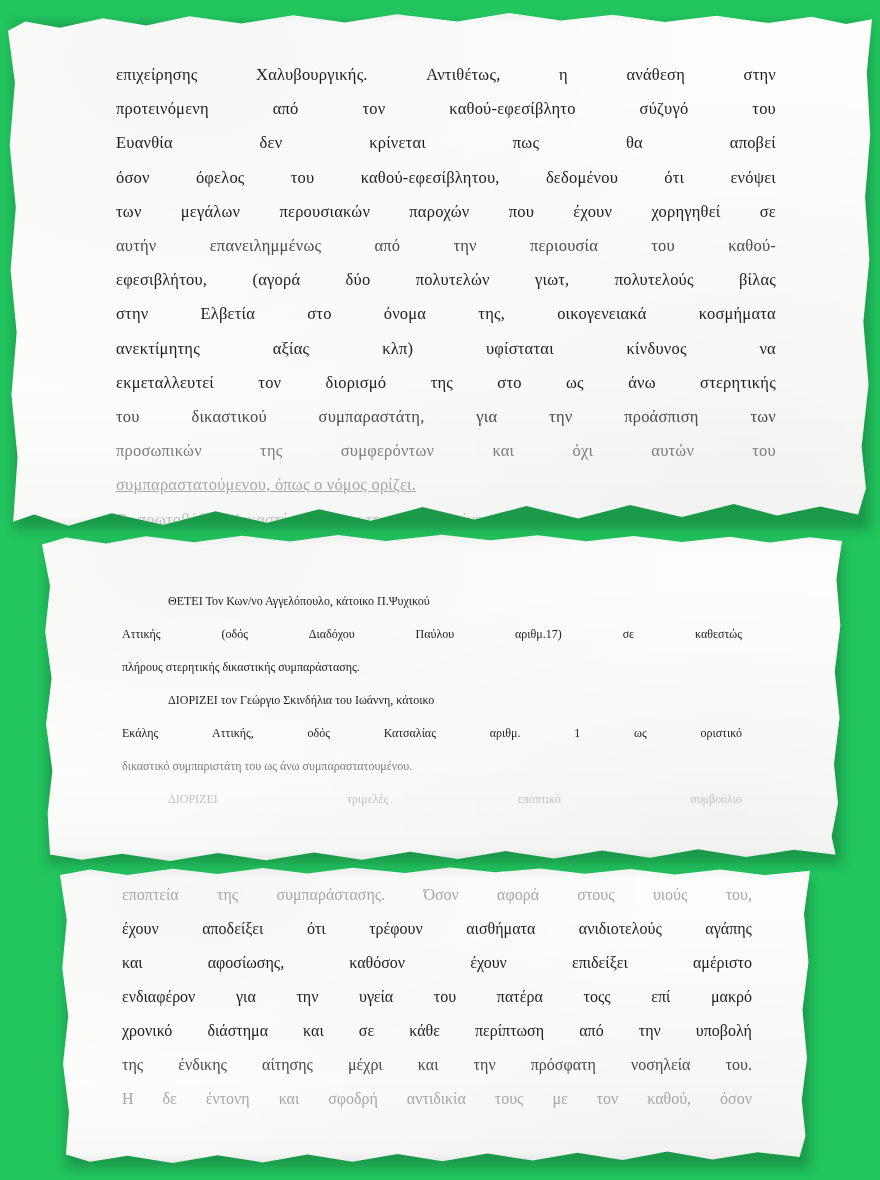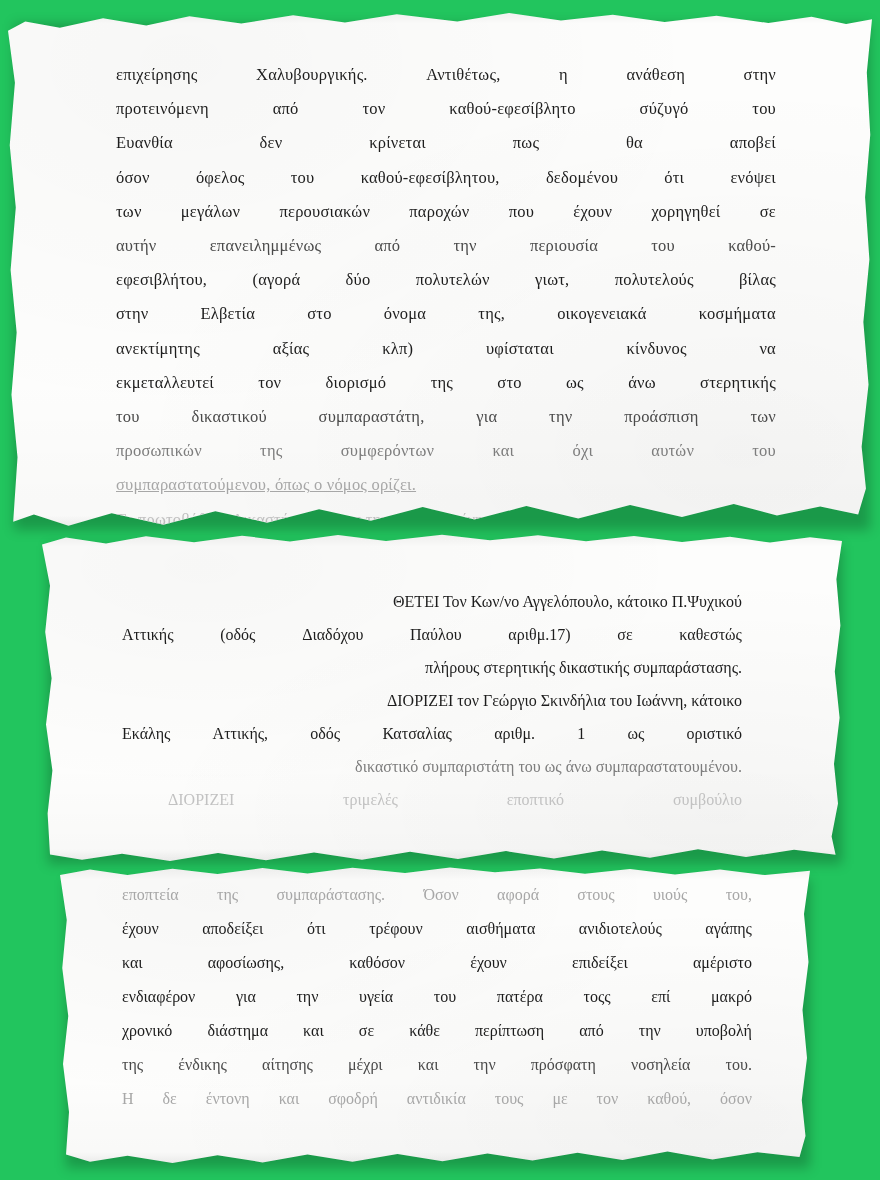--- a/index.html
+++ b/index.html
@@ -132,25 +132,24 @@
   #frag1 .line > span { display: inline-block; }
   #frag1 .line.last { display: block; text-decoration: underline; }
 
   
   #frag2 .text-block {
     left: 80px;
     top: 52px;
     width: 620px;
   }
   #frag2 .line {
-    font-size: 16px;
+    font-size: 12px;
     line-height: 33px;
     display: flex;
     justify-content: space-between;
-    text-align: right;
   }
   #frag2 .line.last { display: block; }
   #frag2 .indent { padding-left: 46px; }
 
   
   #frag3 .text-block {
     left: 62px;
     top: 12px;
     width: 630px;
   }

